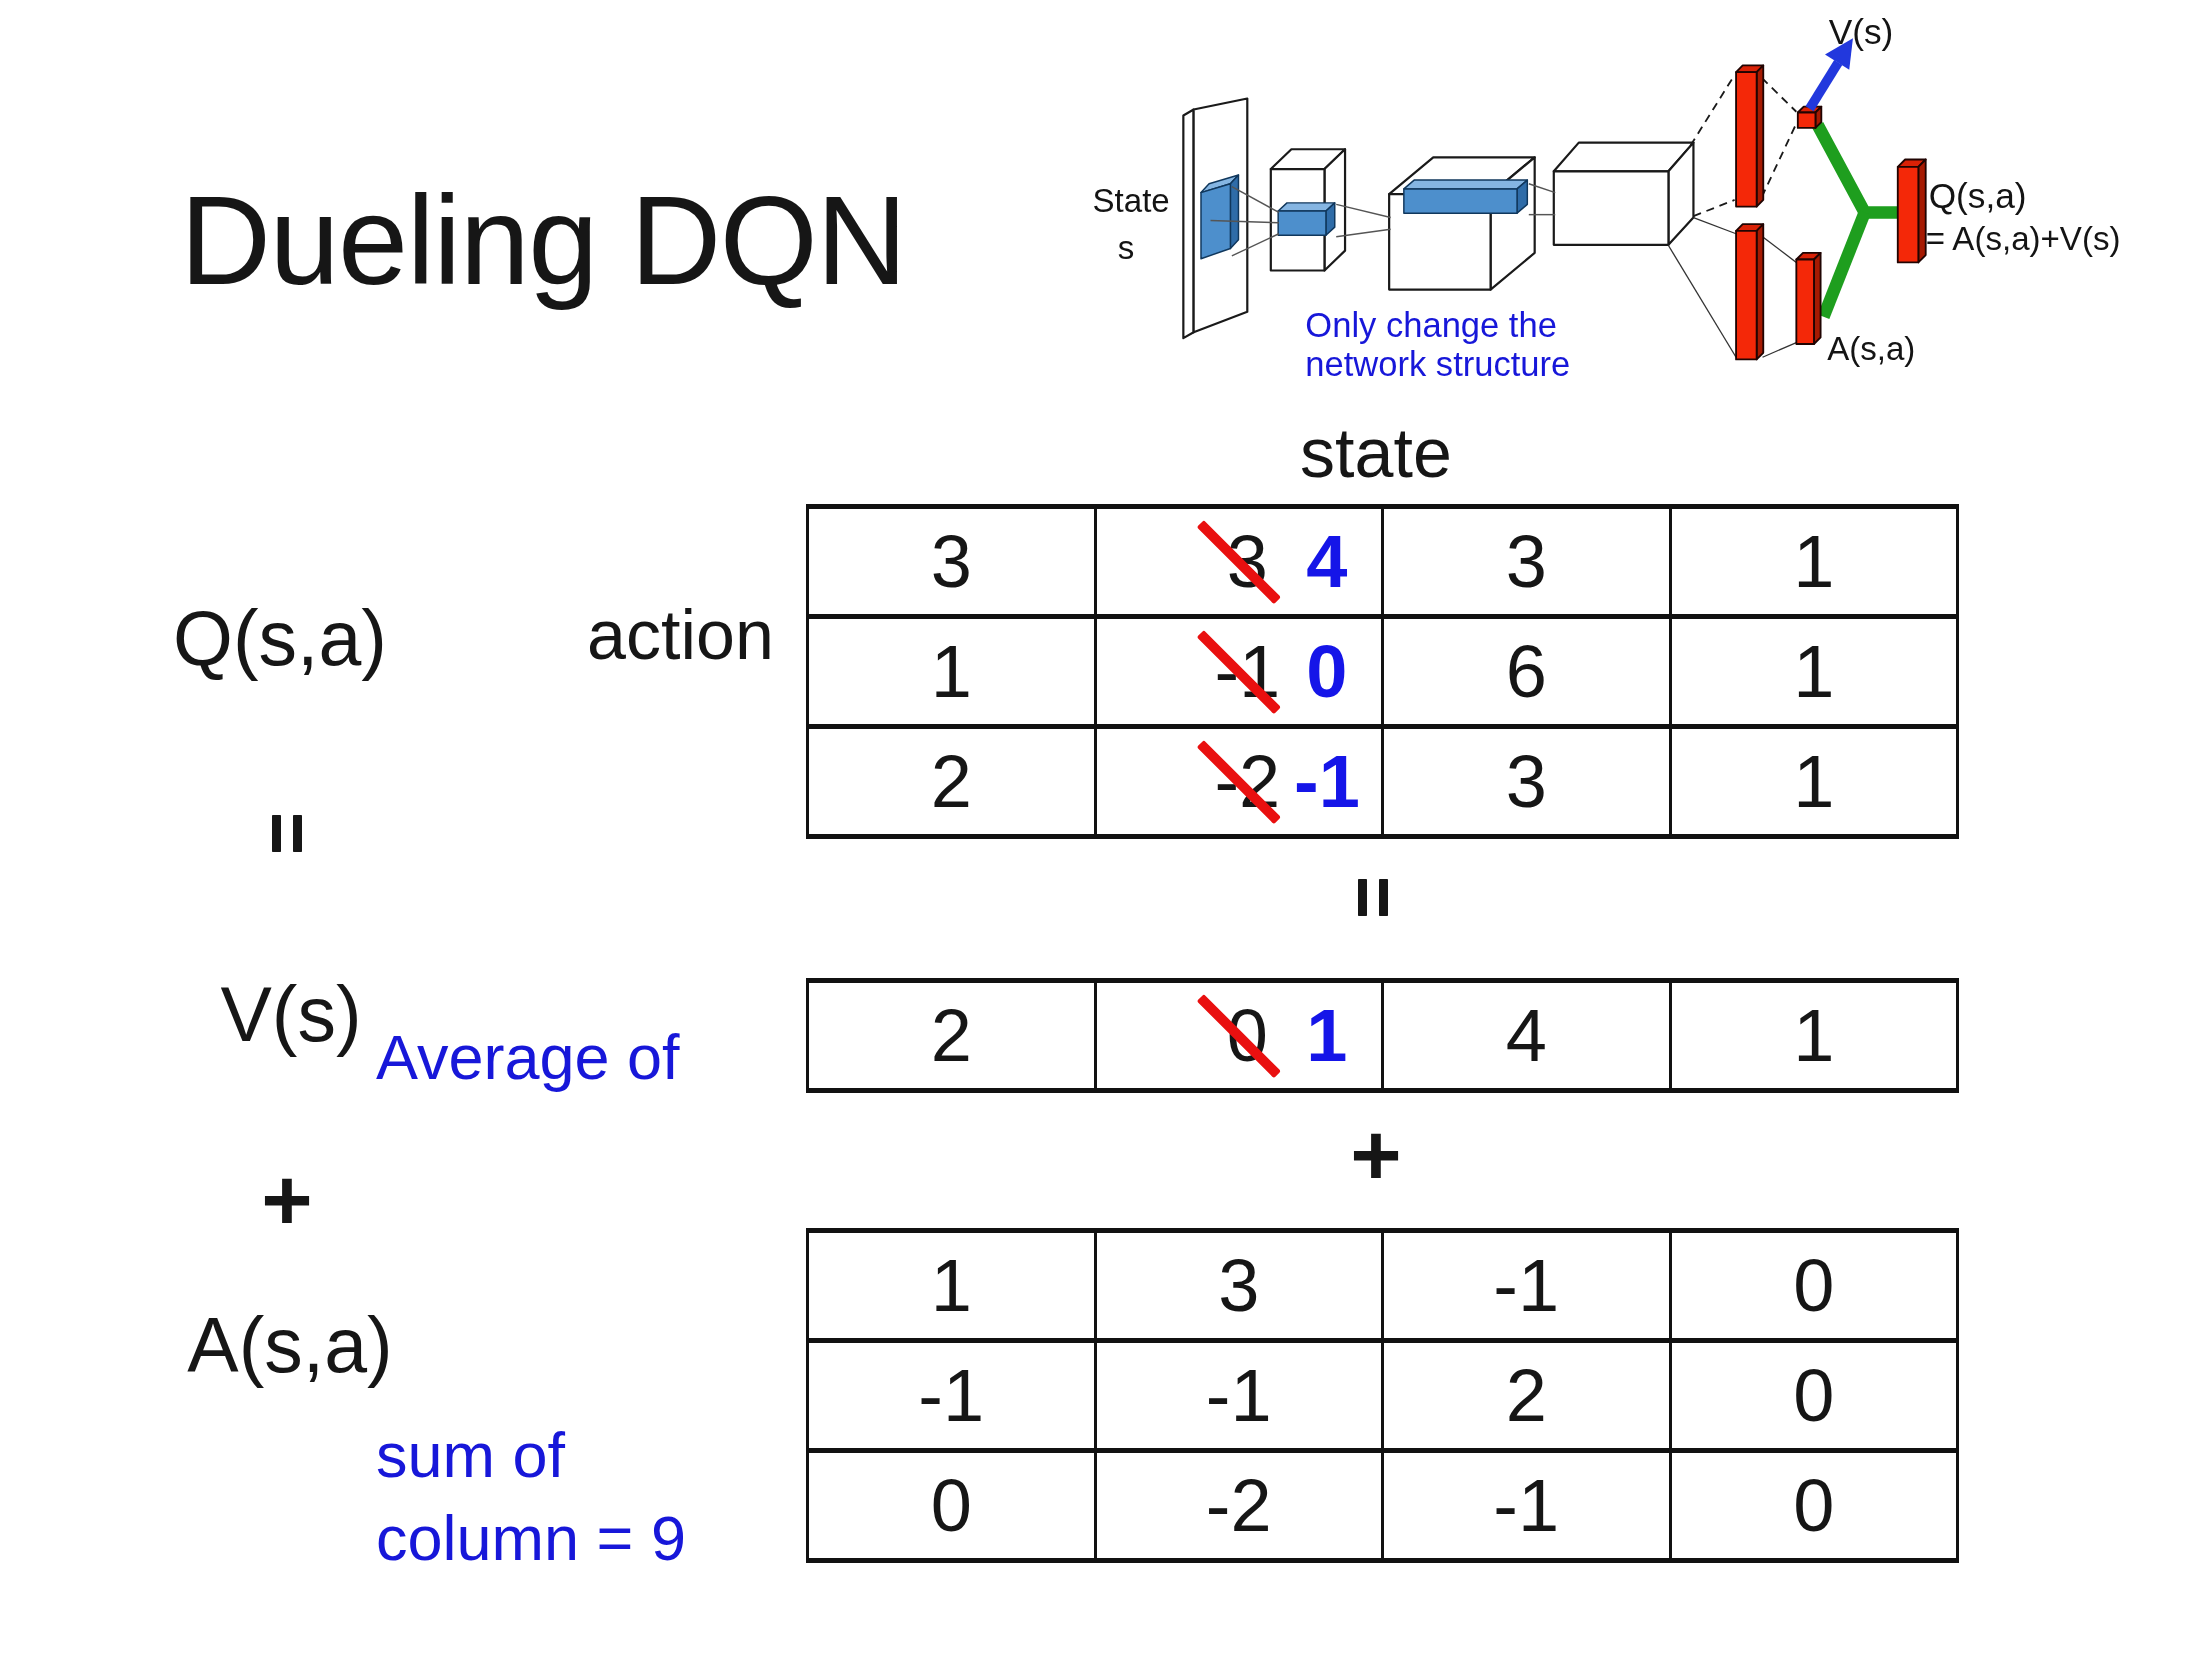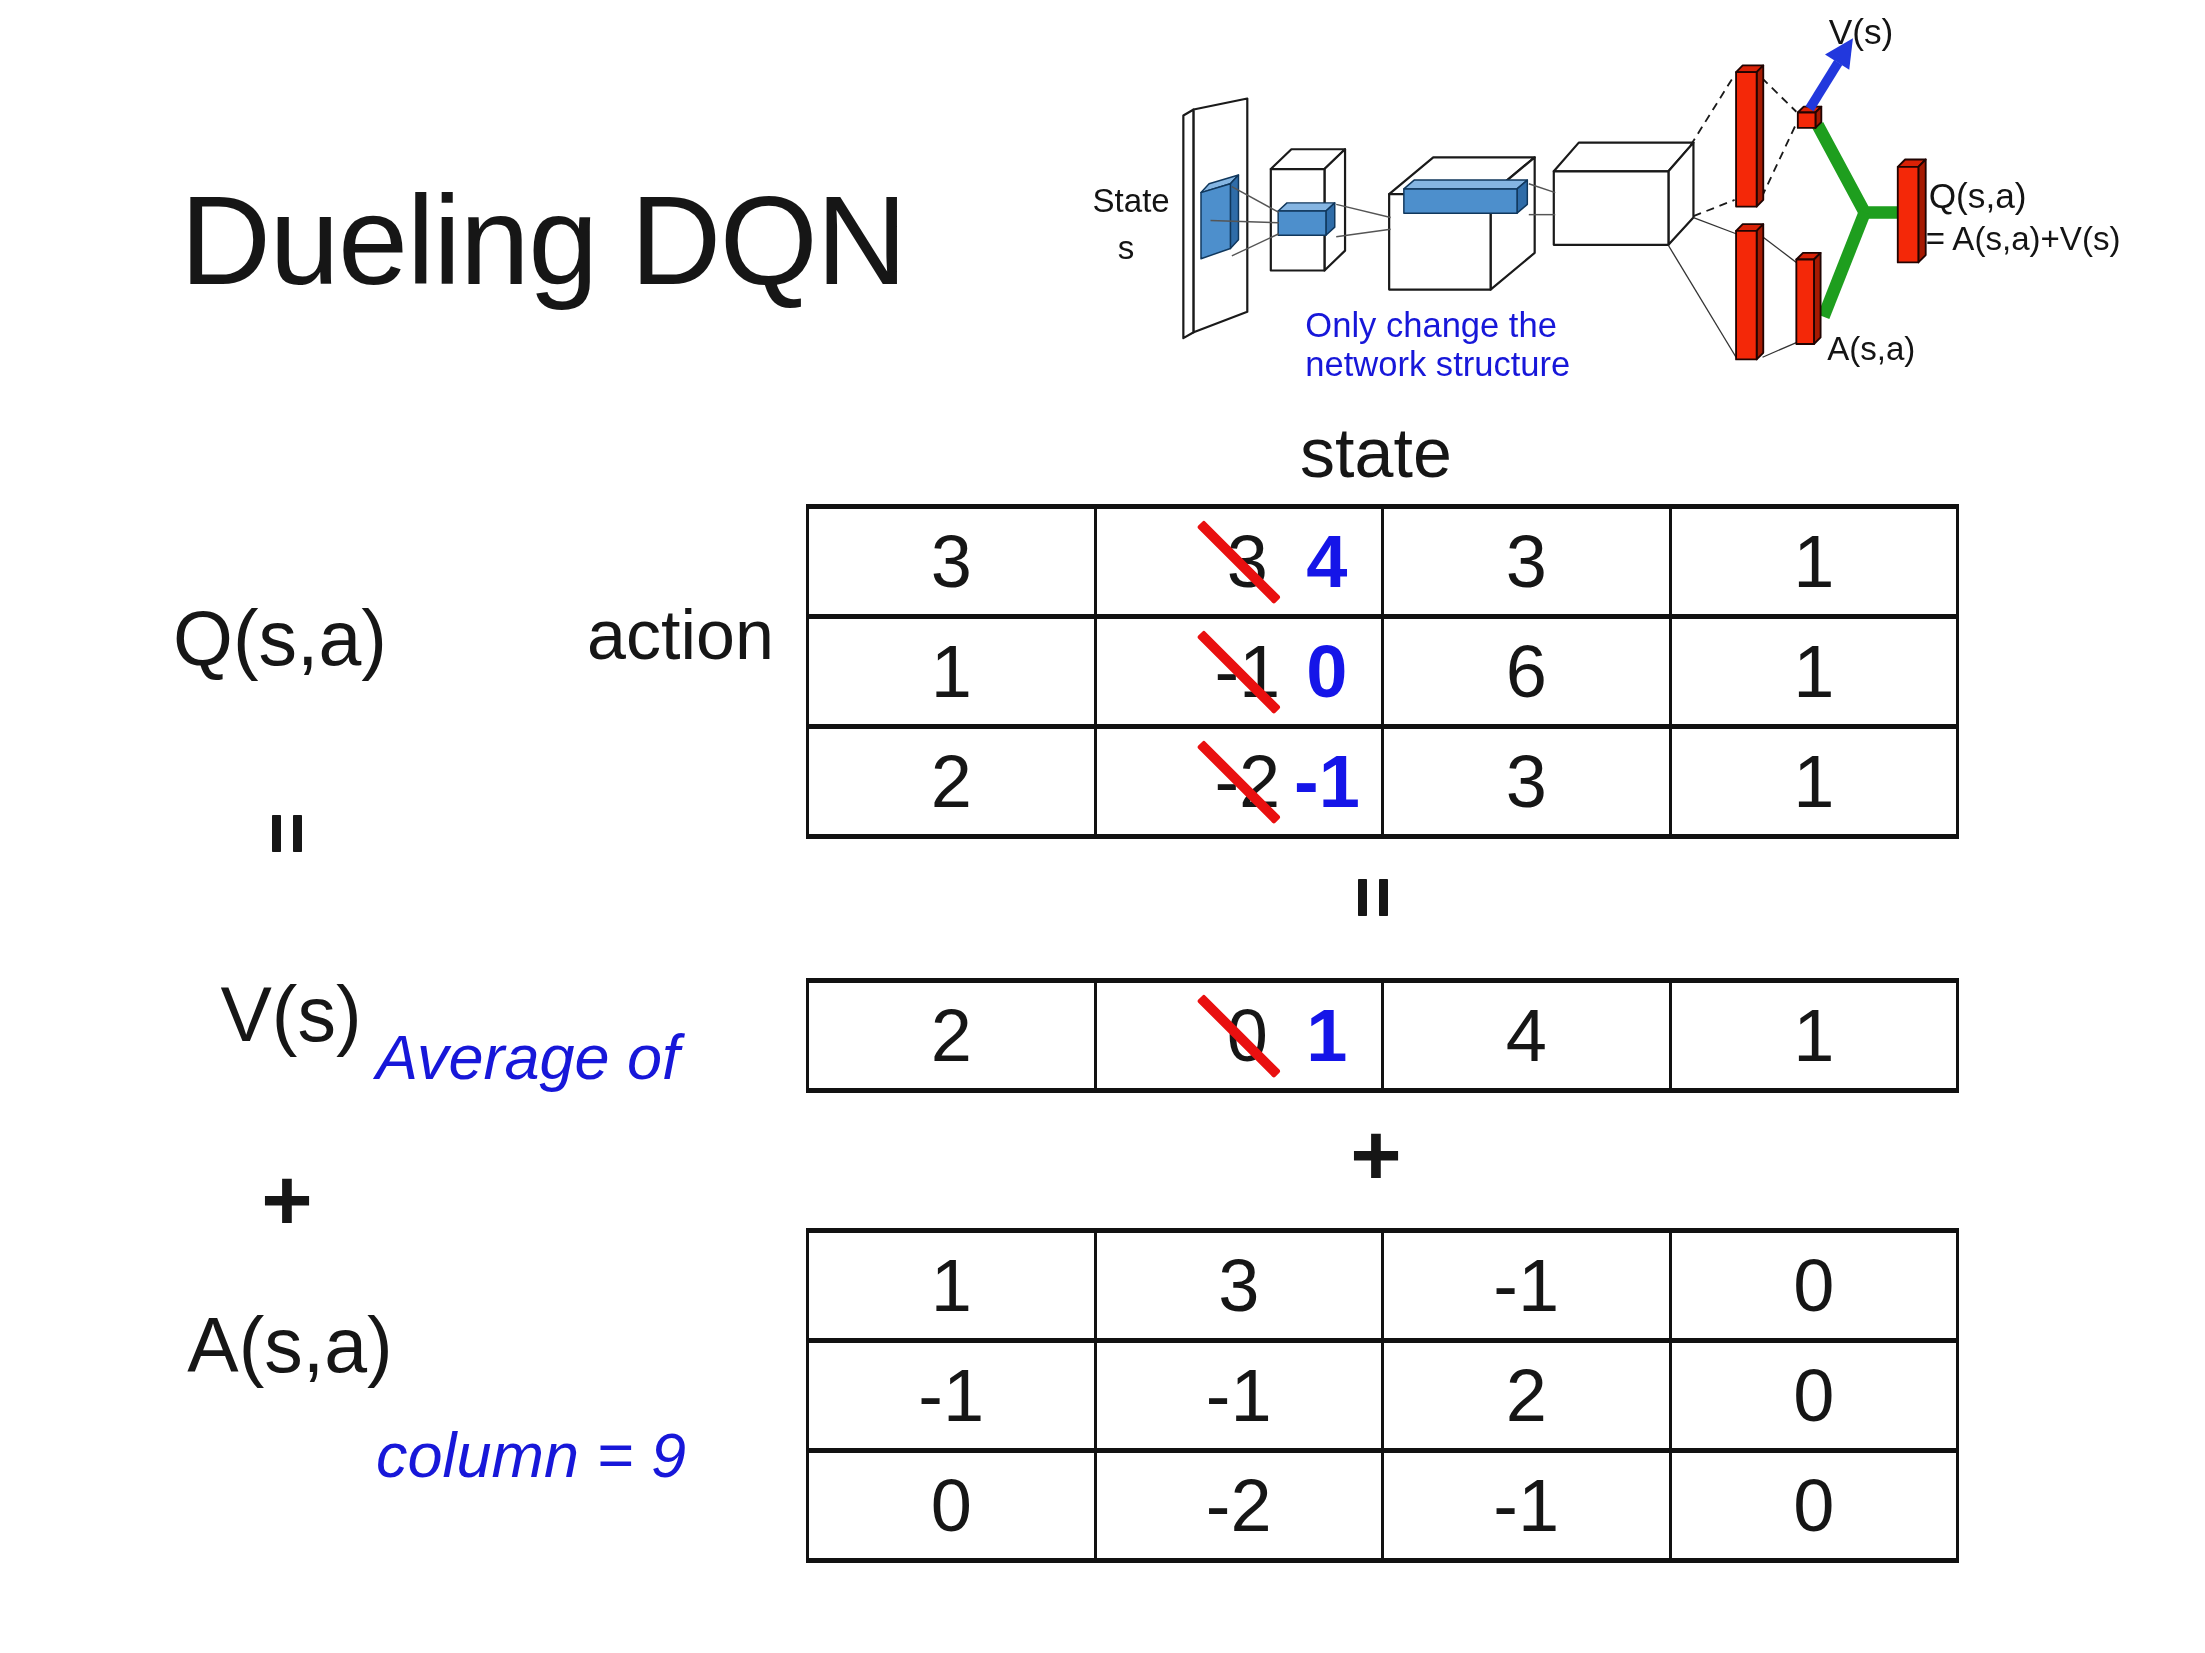--- a/index.html
+++ b/index.html
@@ -22,21 +22,21 @@
     font-family:"Liberation Sans", sans-serif;color:var(--text);
   }
   .abs{position:absolute;}
   #title{left:180px;top:178px;font-size:126px;letter-spacing:-1.5px;line-height:1;white-space:nowrap;}
   .side-label{font-size:77px;text-align:center;line-height:1;white-space:nowrap;}
   #q-label{left:173px;top:600px;width:213px;}
   #v-label{left:210px;top:976px;width:162px;}
   #a-label{left:187px;top:1307px;width:206px;}
   #state-header{left:1229px;top:418px;width:294px;font-size:70px;text-align:center;line-height:1;}
   #action-header{left:548px;top:600px;width:265px;font-size:70px;text-align:center;line-height:1;}
-  .blue-note{font-size:63px;line-height:1.32;color:var(--annotation-blue);white-space:nowrap;font-style:italic;}
+  .blue-note{font-size:63px;line-height:1.32;color:var(--annotation-blue);white-space:nowrap;}
   #avg-note{left:376px;top:1016px;}
   #sum-note{left:376px;top:1414px;}
   .op{width:88px;height:88px;display:flex;align-items:center;justify-content:center;}
   .op .plus{font-size:88px;font-weight:700;line-height:1;}
   .rot-eq{display:flex;flex-direction:row;gap:12.5px;transform:rotate(0deg);}
   .rot-eq i{display:block;width:8.8px;height:37px;background:var(--text);border-radius:0.7px;}
   #eq-left{left:243px;top:789px;}
   #eq-mid{left:1329px;top:853px;}
   #plus-left{left:243px;top:1156px;}
   #plus-mid{left:1332px;top:1111px;}
@@ -216,20 +216,21 @@
     </span>
 </div>
 <div class="abs op" id="plus-mid">
   <span class="plus">+</span>
 </div>
 
 <div class="abs blue-note" id="avg-note">
   <div>Average of</div>
 </div>
 <div class="abs blue-note" id="sum-note">
+  <div>sum of</div>
   <div>column = 9</div>
 </div>
 
 <div class="abs matrix" id="q-matrix">
     <div class="cell">
       <span class="val">3</span>
     </div>
     <div class="cell">
       <span class="old">3</span>
       <div class="slash"></div>

